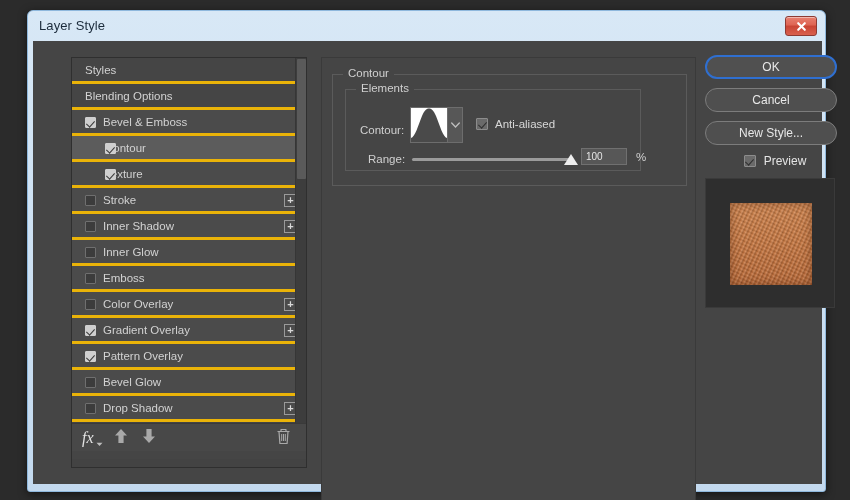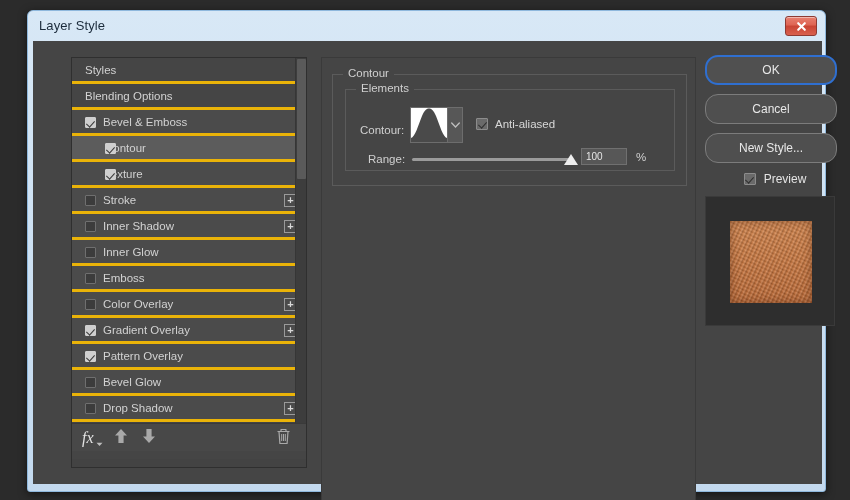--- a/index.html
+++ b/index.html
@@ -248,21 +248,21 @@
 
   #contour-group {
     left: 10px;
     top: 16px;
     width: 355px;
     height: 112px;
   }
   #elements-group {
     left: 12px;
     top: 14px;
-    width: 330px;
+    width: 296px;
     height: 82px;
   }
 
   .field-label {
     position: absolute;
     font-size: 11.5px;
     color: #d0d0d0;
     white-space: nowrap;
   }
 
@@ -377,21 +377,21 @@
   
   #right-column {
     position: absolute;
     left: 672px;
     top: 14px;
     width: 140px;
   }
   .dlg-button {
     display: block;
     width: 132px;
-    height: 30px;
+    height: 24px;
     margin-bottom: 9px;
     background: #4f4f4f;
     border: 1px solid #7c7c7c;
     border-radius: 13px;
     color: #e8e8e8;
     font-size: 12px;
     font-family: "Liberation Sans", sans-serif;
     cursor: pointer;
     padding: 0;
   }

